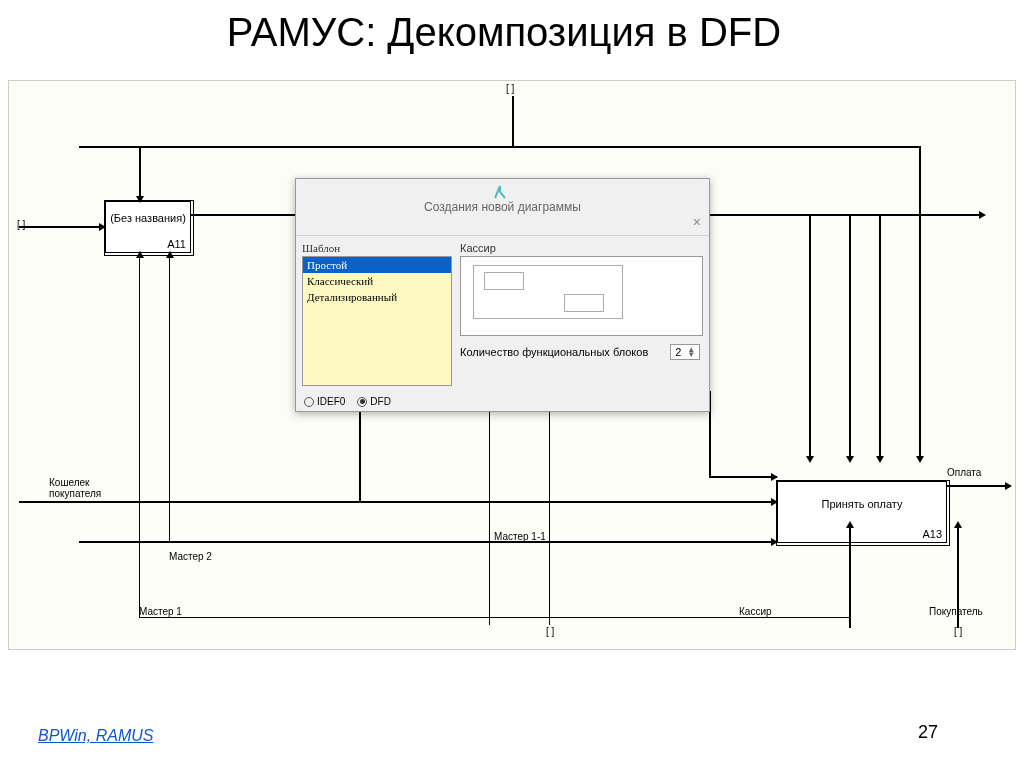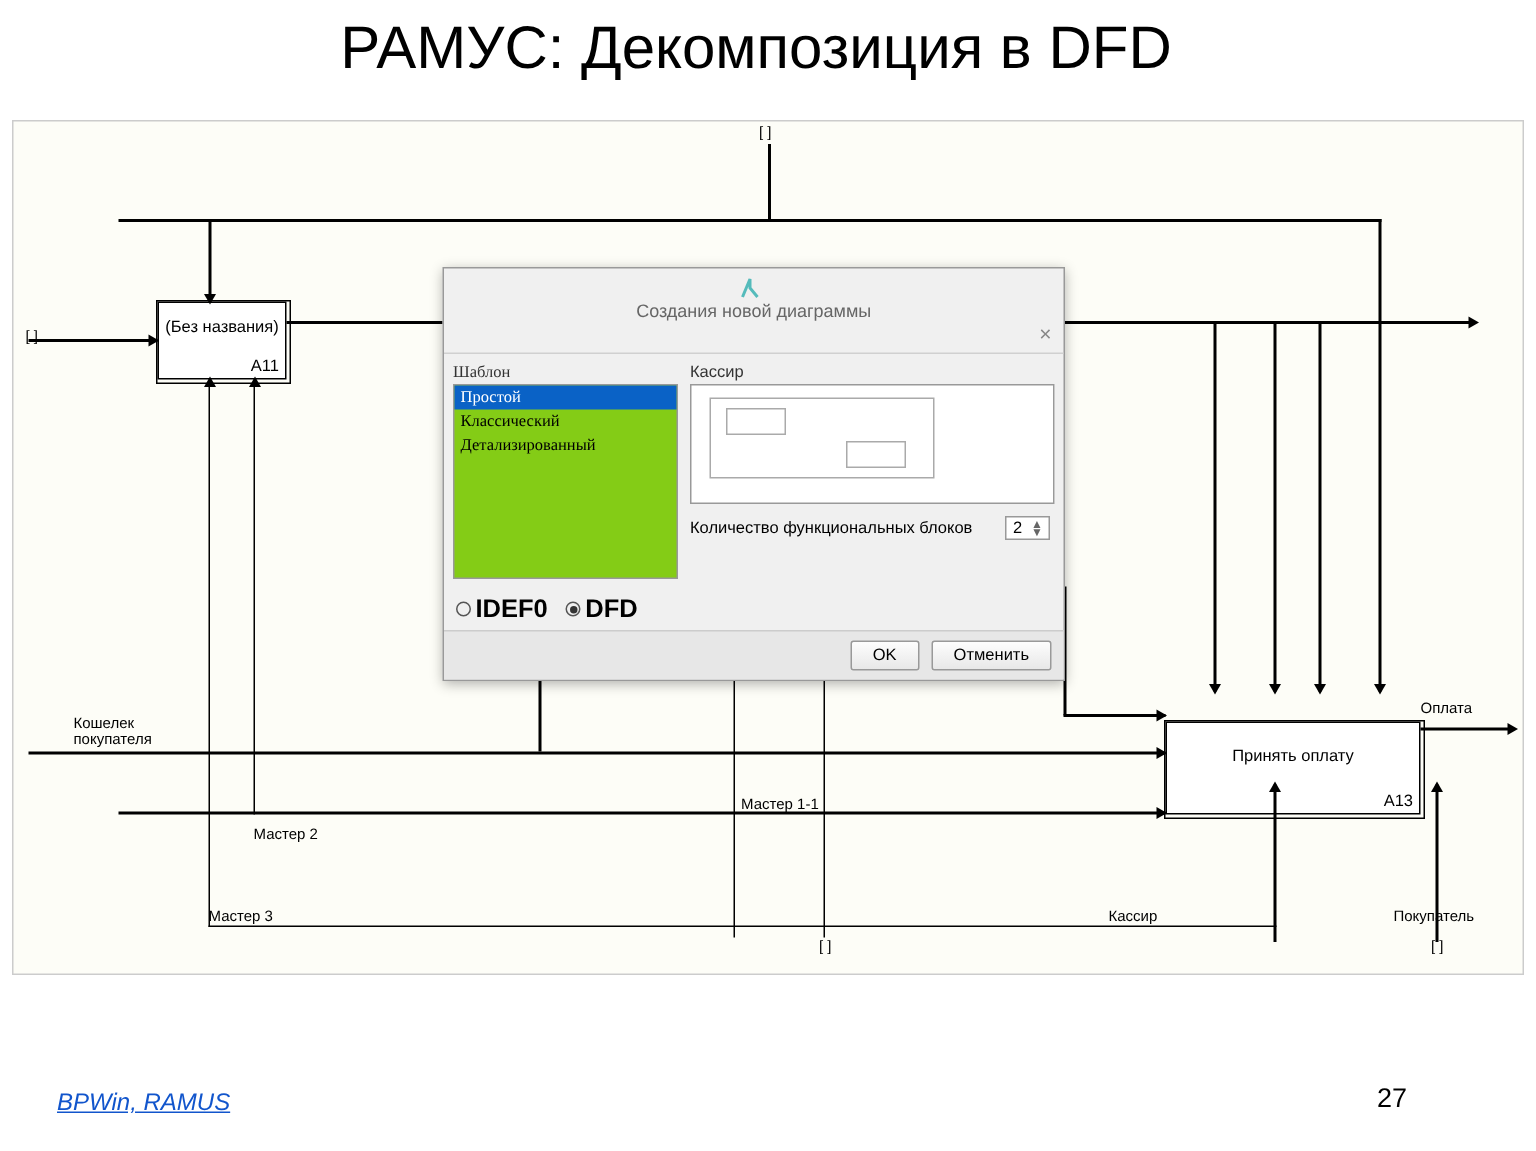--- a/index.html
+++ b/index.html
@@ -19,31 +19,31 @@
   .tunnel { position: absolute; font-size: 10px; color: #000; }
 
   
   .dialog { position: absolute; top: 178px; left: 295px; width: 415px; background: #f0f0f0; border: 1px solid #999; box-shadow: 0 2px 8px rgba(0,0,0,.3); font-size: 12px; }
   .dlg-titlebar { display: flex; align-items: center; padding: 5px 8px; border-bottom: 1px solid #d0d0d0; color: #666; flex-direction: column; }
   .dlg-titlebar .r { width: 16px; height: 16px; margin-right: 6px; }
   .dlg-titlebar .close { margin-left: auto; color: #888; font-size: 14px; }
   .dlg-body { display: flex; padding: 6px; gap: 8px; }
   .panel-left { width: 150px; font-family: Liberation Serif, serif; }
   .panel-label { font-size: 11px; color: #333; margin-bottom: 2px; }
-  .listbox { background: #84cc16; border: 1px solid #999; height: 130px; }
+  .listbox { background: #fef9c3; border: 1px solid #999; height: 130px; }
   .listitem { padding: 2px 4px; font-size: 11px; }
   .listitem.sel { background: #0a62c6; color: #fff; }
   .panel-right { flex: 1; }
   .preview { background: #fff; border: 1px solid #999; height: 80px; margin-bottom: 8px; position: relative; }
   .preview-inner { position: absolute; top: 8px; left: 12px; width: 150px; height: 54px; border: 1px solid #aaa; }
   .preview-inner .mini { position: absolute; border: 1px solid #aaa; width: 40px; height: 18px; }
   .countrow { display: flex; align-items: center; gap: 22px; font-size: 11px; }
   .spinner { border: 1px solid #999; background: #fff; width: 30px; padding: 1px 4px; display: flex; align-items: center; justify-content: space-between; }
   .spinner .updown { font-size: 8px; line-height: 5px; color: #666; }
-  .dlg-opts { padding: 4px 8px; display: flex; gap: 12px; font-size: 17px; align-items: center; font-weight: bold; }
+  .dlg-opts { padding: 4px 8px; display: flex; gap: 12px; font-size: 10px; align-items: center; }
   .radio { display: inline-flex; align-items: center; gap: 3px; }
   .radio .r-circle { width: 10px; height: 10px; border: 1px solid #555; border-radius: 50%; display: inline-flex; align-items: center; justify-content: center; }
   .radio .r-dot { width: 5px; height: 5px; background: #333; border-radius: 50%; }
   .dlg-foot { display: flex; justify-content: flex-end; gap: 8px; padding: 6px 8px; border-top: 1px solid #ccc; background: #e7e7e7; }
   .btn { border: 1px solid #999; background: linear-gradient(#fdfdfd,#e8e8e8); padding: 3px 14px; font-size: 11px; border-radius: 2px; }
 
   .footer-link { position: absolute; left: 38px; bottom: 22px; font-size: 16px; font-style: italic; color: #1155cc; text-decoration: underline; }
   .page-num { position: absolute; right: 70px; bottom: 24px; font-size: 18px; color: #000; }
 
   
@@ -134,21 +134,21 @@
   <div class="ah-up" style="left:945px; top:440px;"></div>
 
   <div class="line hline-thin" style="left:635px; top:536px; width:207px; background:#000;"></div>
 
   <div class="line hline" style="left:938px; top:404px; width:60px;"></div>
   <div class="ah-right" style="left:996px; top:401px;"></div>
 
   <div class="edge-label" style="left:40px; top:396px; white-space:pre;">Кошелек
 покупателя</div>
   <div class="edge-label" style="left:160px; top:470px;">Мастер 2</div>
-  <div class="edge-label" style="left:130px; top:525px;">Мастер 3</div>
+  <div class="edge-label" style="left:130px; top:525px;">Мастер 1</div>
   <div class="edge-label" style="left:485px; top:450px;">Мастер 1-1</div>
   <div class="edge-label" style="left:730px; top:525px;">Кассир</div>
   <div class="edge-label" style="left:920px; top:525px;">Покупатель</div>
   <div class="edge-label" style="left:938px; top:386px;">Оплата</div>
 </div>
 
 <div class="dialog">
   <div class="dlg-titlebar">
     <svg class="r" viewBox="0 0 16 16">
           <path d="M3 14 L8 2 L8 8 L13 14" fill="none" stroke="#5bb" stroke-width="2"></path>
@@ -187,22 +187,18 @@
       <span class="r-circle"></span>
       <span>IDEF0</span>
     </label>
     <label class="radio">
       <span class="r-circle">
             <span class="r-dot"></span>
           </span>
       <span>DFD</span>
     </label>
   </div>
-  <div class="dlg-foot">
-    <button class="btn">OK</button>
-    <button class="btn">Отменить</button>
-  </div>
 </div>
 
 <a class="footer-link" href="#">BPWin, RAMUS</a>
 <div class="page-num">27</div>
 
 </div>
 
 </body></html>

